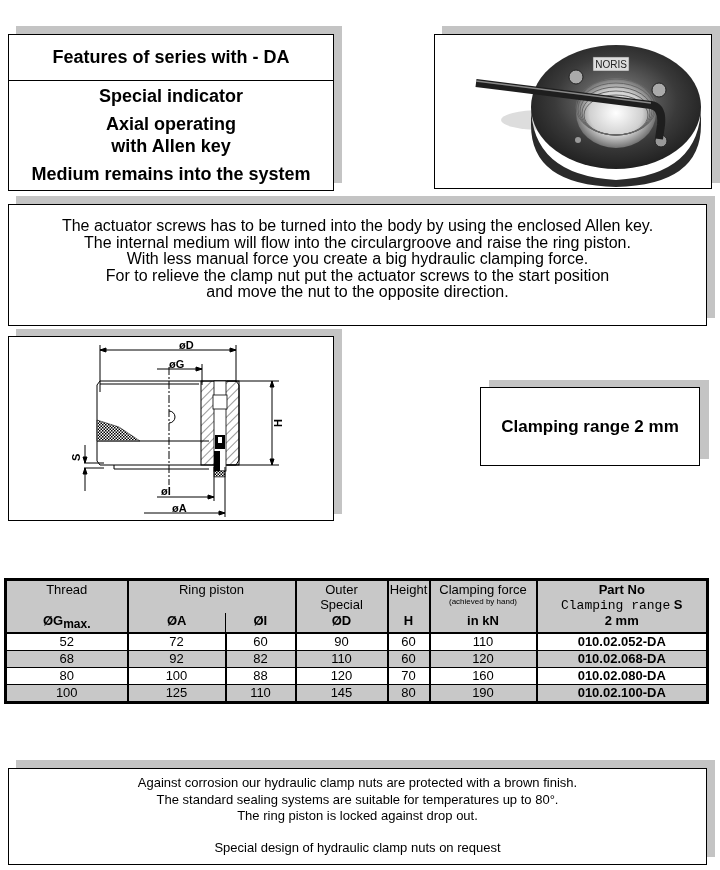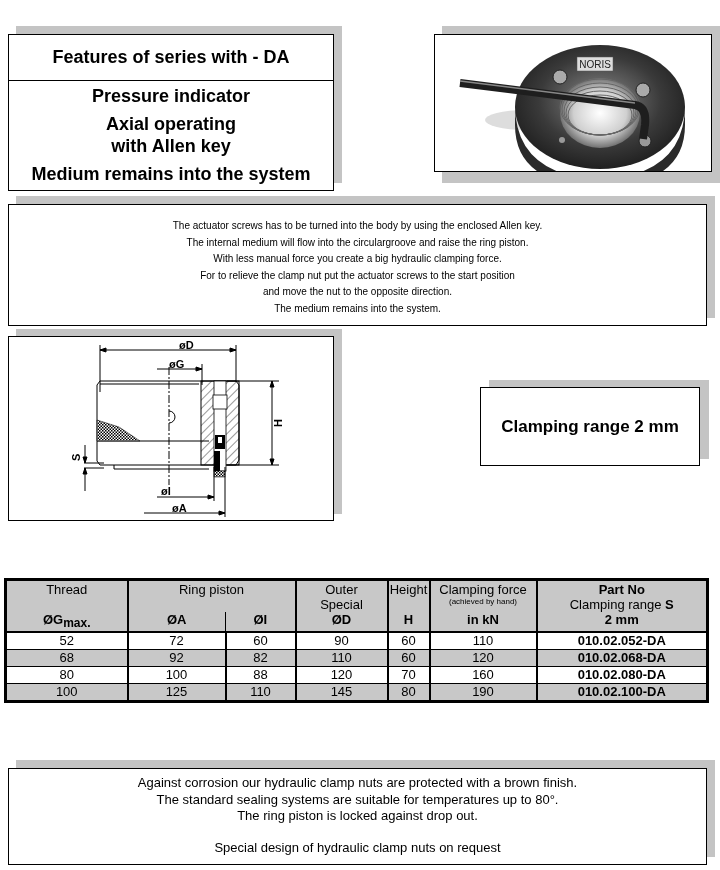--- a/index.html
+++ b/index.html
@@ -9,24 +9,24 @@
   .box { position: absolute; background: #fff; border: 1.5px solid #000; box-sizing: border-box; }
 
   
   #features { left: 8px; top: 34px; width: 326px; height: 157px; }
   #features .hdr { height: 45px; border-bottom: 1.5px solid #000; display: flex; align-items: center; justify-content: center;
                    font-weight: bold; font-size: 18px; }
   #features .items { text-align: center; font-weight: bold; font-size: 18px; line-height: 22px; padding-top: 4px; }
   #features .items div { margin-bottom: 6px; }
 
   
-  #photo { left: 434px; top: 34px; width: 278px; height: 138px; overflow: hidden; }
-
-  
-  #desc { left: 8px; top: 204px; width: 699px; height: 122px; text-align: center; font-size: 10px; line-height: 16.5px; padding-top: 13px; }
+  #photo { left: 434px; top: 34px; width: 278px; height: 155px; overflow: hidden; padding-left: 16px; }
+
+  
+  #desc { left: 8px; top: 204px; width: 699px; height: 122px; text-align: center; font-size: 16px; line-height: 16.5px; padding-top: 13px; }
 
   
   #diagram { left: 8px; top: 336px; width: 326px; height: 185px; }
 
   
   #clamp { left: 480px; top: 387px; width: 220px; height: 79px; display: flex; align-items: center; justify-content: center;
            font-weight: bold; font-size: 17px; }
 
   
   #spec-table { position: absolute; left: 4px; top: 578px; width: 705px; border-collapse: collapse; border: 3px solid #000;
@@ -53,21 +53,21 @@
 <div class="shadow" style="left:16px;top:26px;width:326px;height:157px;"></div>
 <div class="shadow" style="left:442px;top:26px;width:278px;height:157px;"></div>
 <div class="shadow" style="left:16px;top:196px;width:699px;height:122px;"></div>
 <div class="shadow" style="left:16px;top:329px;width:326px;height:185px;"></div>
 <div class="shadow" style="left:489px;top:380px;width:220px;height:79px;"></div>
 <div class="shadow" style="left:16px;top:760px;width:699px;height:97px;"></div>
 
 <div class="box" id="features">
   <div class="hdr">Features of series with - DA</div>
   <div class="items">
-    <div>Pressure indicator</div>
+    <div>Special indicator</div>
     <div style="margin-bottom:6px;">
       <div style="margin:0;">Axial operating</div>
       <div style="margin:0;">with Allen key</div>
     </div>
     <div>Medium remains into the system</div>
   </div>
 </div>
 
 <div class="box" id="photo">
   <svg width="275" height="154" viewBox="0 0 275 154">
@@ -109,21 +109,20 @@
     <path d="M25 46 L200 68" fill="none" stroke="#888" stroke-width="1.5"></path>
   </svg>
 </div>
 
 <div class="box" id="desc">
   <div>The actuator screws has to be turned into the body by using the enclosed Allen key.</div>
   <div>The internal medium will flow into the circulargroove and raise the ring piston.</div>
   <div>With less manual force you create a big hydraulic clamping force.</div>
   <div>For to relieve the clamp nut put the actuator screws to the start position</div>
   <div>and move the nut to the opposite direction.</div>
-  <div>The medium remains into the system.</div>
 </div>
 
 <div class="box" id="diagram">
   <svg width="323" height="182" viewBox="0 0 323 182" font-family="Liberation Sans, sans-serif">
     <defs>
       <pattern id="hatch" width="6" height="6" patternUnits="userSpaceOnUse" patternTransform="rotate(45)">
         <line x1="0" y1="0" x2="0" y2="6" stroke="#000" stroke-width="0.8"></line>
       </pattern>
       <pattern id="knurl" width="3" height="3" patternUnits="userSpaceOnUse">
         <rect width="3" height="3" fill="#fff"></rect>
@@ -221,21 +220,21 @@
         <span>Outer</span><br>
         <span>Special</span>
       </th>
       <th>Height</th>
       <th>
         <span>Clamping force</span>
         <span class="small">(achieved by hand)</span>
       </th>
       <th style="font-weight:bold;">
         <span>Part No</span><br>
-        <span style="font-weight:normal;">Clamping range</span>
+        <span style="font-weight:normal;font-family:Liberation Mono, monospace;">Clamping range</span>
         <b>S</b>
       </th>
     </tr>
     <tr class="sub">
       <th><span>ØG</span><span class="sub-s">max.</span></th>
       <th>ØA</th>
       <th class="inner">ØI</th>
       <th>ØD</th>
       <th>H</th>
       <th>in kN</th>

